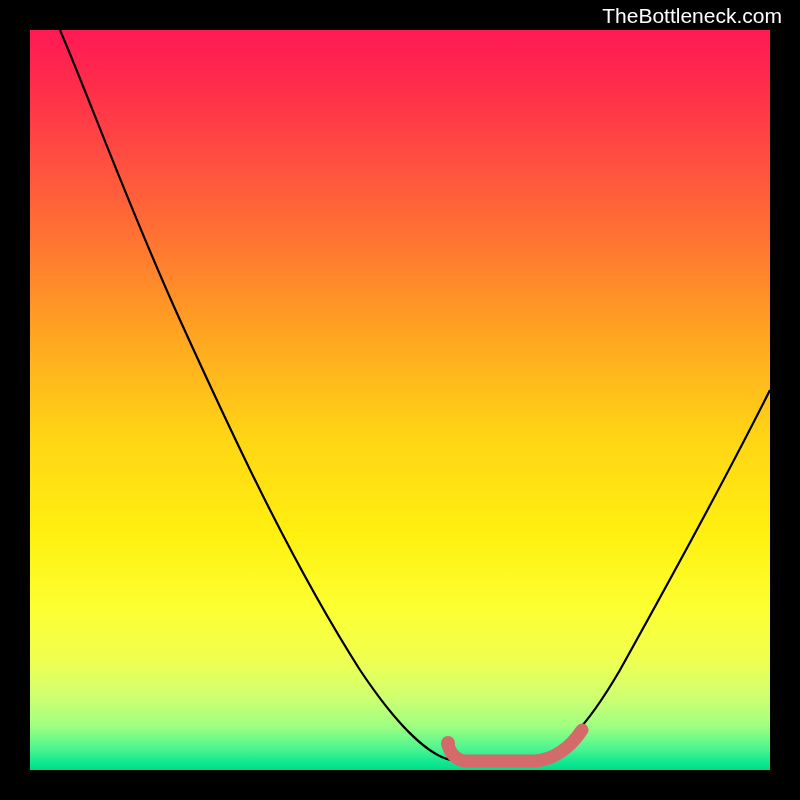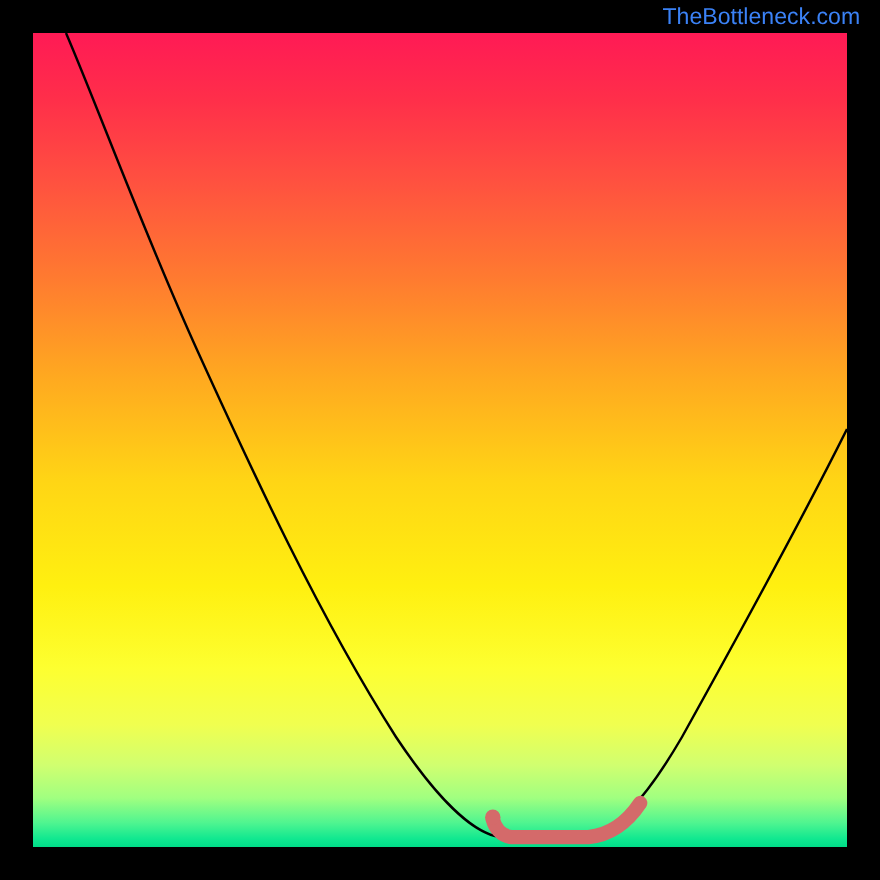--- a/index.html
+++ b/index.html
@@ -8,21 +8,21 @@
     height: 800px;
     background: #000000;
     position: relative;
     overflow: hidden;
     font-family: Arial, sans-serif;
   }
   .watermark {
     position: absolute;
     top: 4px;
     right: 18px;
-    color: #3b82f6;
+    color: #ffffff;
     font-size: 21px;
     font-weight: normal;
     z-index: 10;
   }
   .plot-area {
     position: absolute;
     left: 30px;
     top: 30px;
     width: 740px;
     height: 740px;

